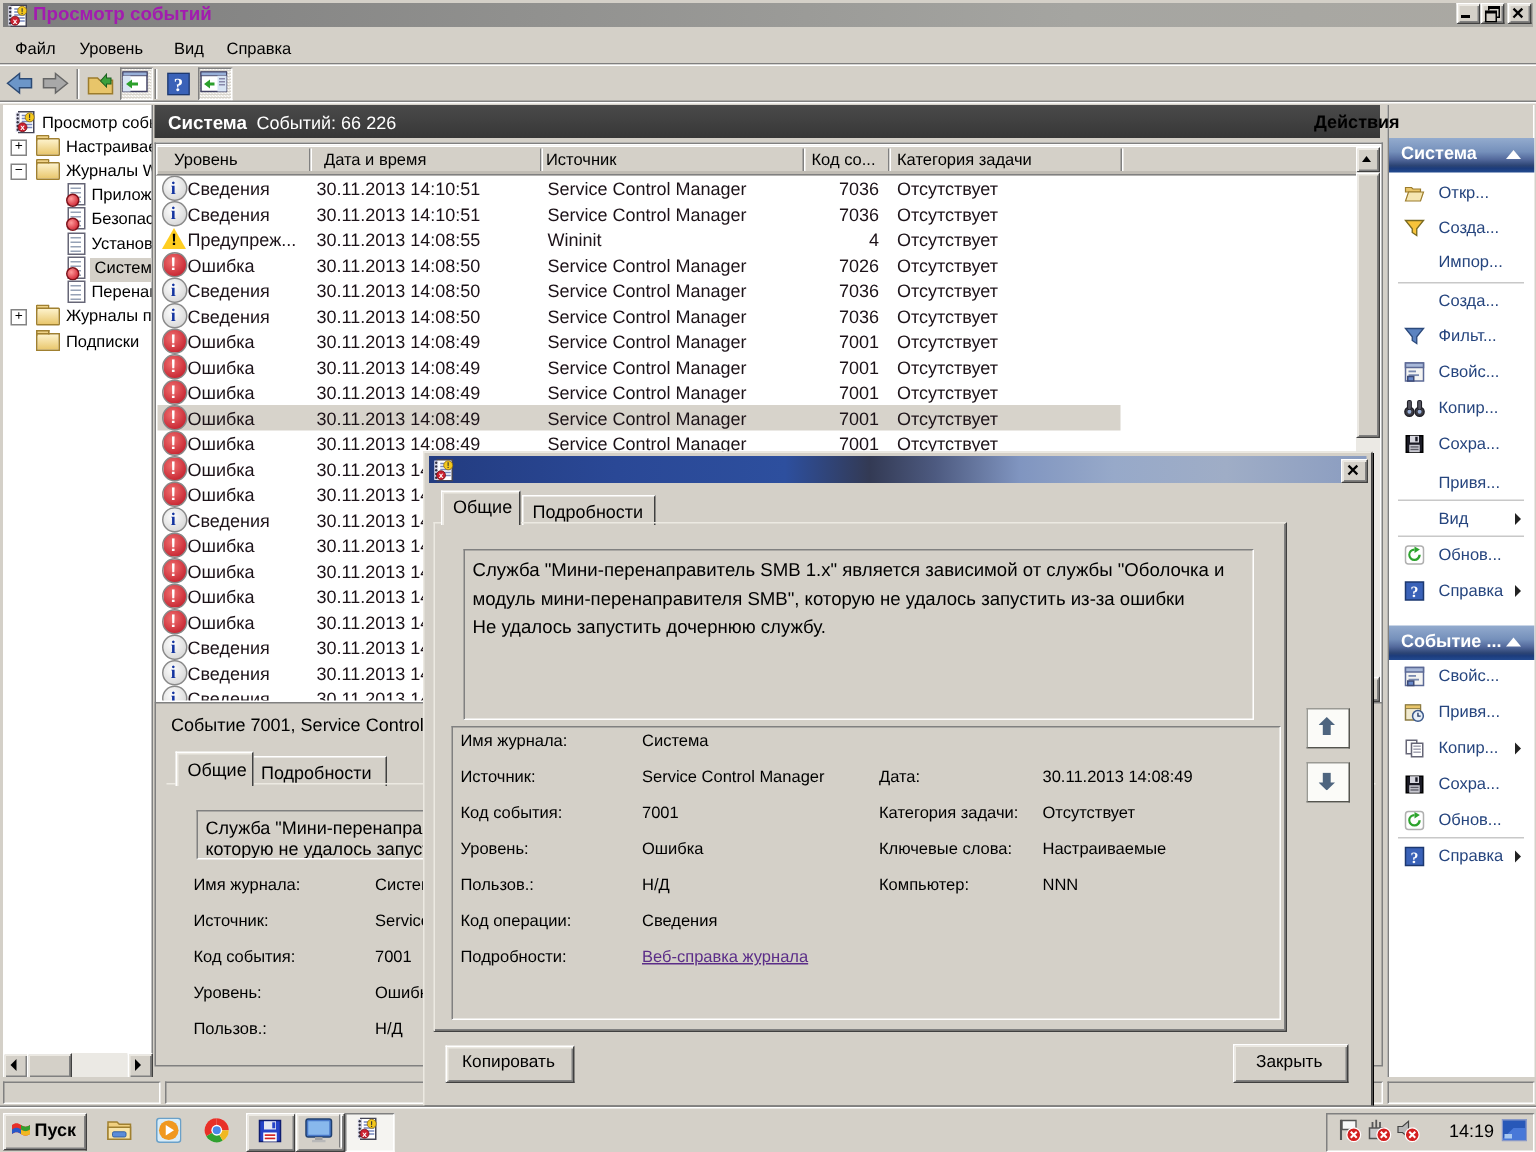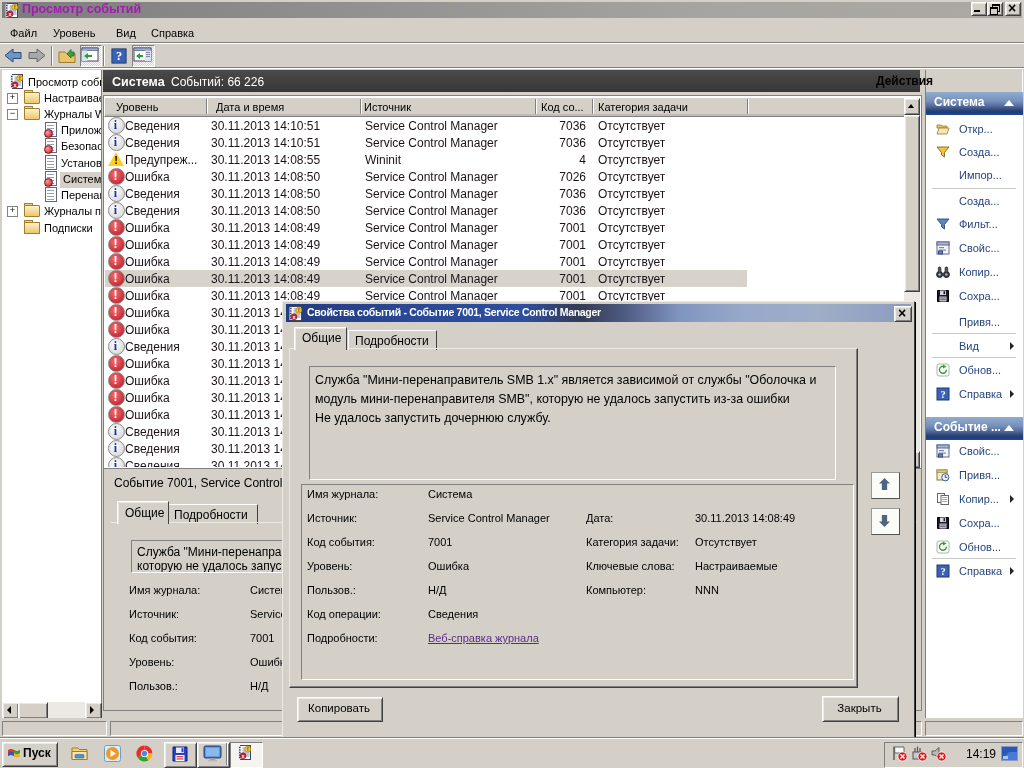--- a/index.html
+++ b/index.html
@@ -553,21 +553,20 @@
           <circle cx="1.8" cy="2.5" r="0.8" fill="#334"></circle>
           <circle cx="1.8" cy="5" r="0.8" fill="#334"></circle>
           <circle cx="1.8" cy="7.5" r="0.8" fill="#334"></circle>
           <circle cx="1.8" cy="10" r="0.8" fill="#334"></circle>
           <circle cx="1.8" cy="12.5" r="0.8" fill="#334"></circle>
           <circle cx="9.8" cy="4.2" r="3" fill="#f4c81c" stroke="#8a6a10" stroke-width="0.5"></circle>
           <text x="9.8" y="6.3" font-size="5.5" font-weight="bold" text-anchor="middle" fill="#333">!</text>
           <circle cx="5" cy="10.8" r="3" fill="#cc2030" stroke="#6a1018" stroke-width="0.5"></circle>
           <text x="5" y="12.8" font-size="5.5" font-weight="bold" text-anchor="middle" fill="#fff">x</text>
         </svg></div>
-  <div class="abs" style="left:24px;top:4px;font-size:10.5px;letter-spacing:-0.3px;font-weight:bold;color:#fff;">Свойства событий - Событие 7001, Service Control Manager</div>
   <div class="abs raised" style="left:611px;top:4px;width:16px;height:14px;"></div>
   <div class="abs" style="left:612px;top:4px;width:14px;height:13px;font-size:14px;font-weight:bold;text-align:center;line-height:14px;color:#000;">×</div>
 
   <div class="abs" style="left:11px;top:25px;width:51px;height:22px;background:#d4d0c8;border:1px solid #404040;border-bottom:none;border-top-color:#fff;border-left-color:#fff;box-shadow:inset 1px 1px 0 #ece9e2;z-index:3;"></div>
   <div class="abs t12" style="left:19px;top:28px;z-index:4;">Общие</div>
   <div class="abs" style="left:65px;top:28px;width:87px;height:19px;background:#d4d0c8;border:1px solid #404040;border-bottom:none;border-top-color:#fff;border-left-color:#fff;"></div>
   <div class="abs t12" style="left:72px;top:31px;">Подробности</div>
 
   <div class="abs" style="left:6px;top:46px;width:567px;height:338px;border:1px solid #404040;border-top-color:#ece9e2;border-left-color:#ece9e2;box-shadow:inset -1px -1px 0 #808080;z-index:2;"></div>
 

